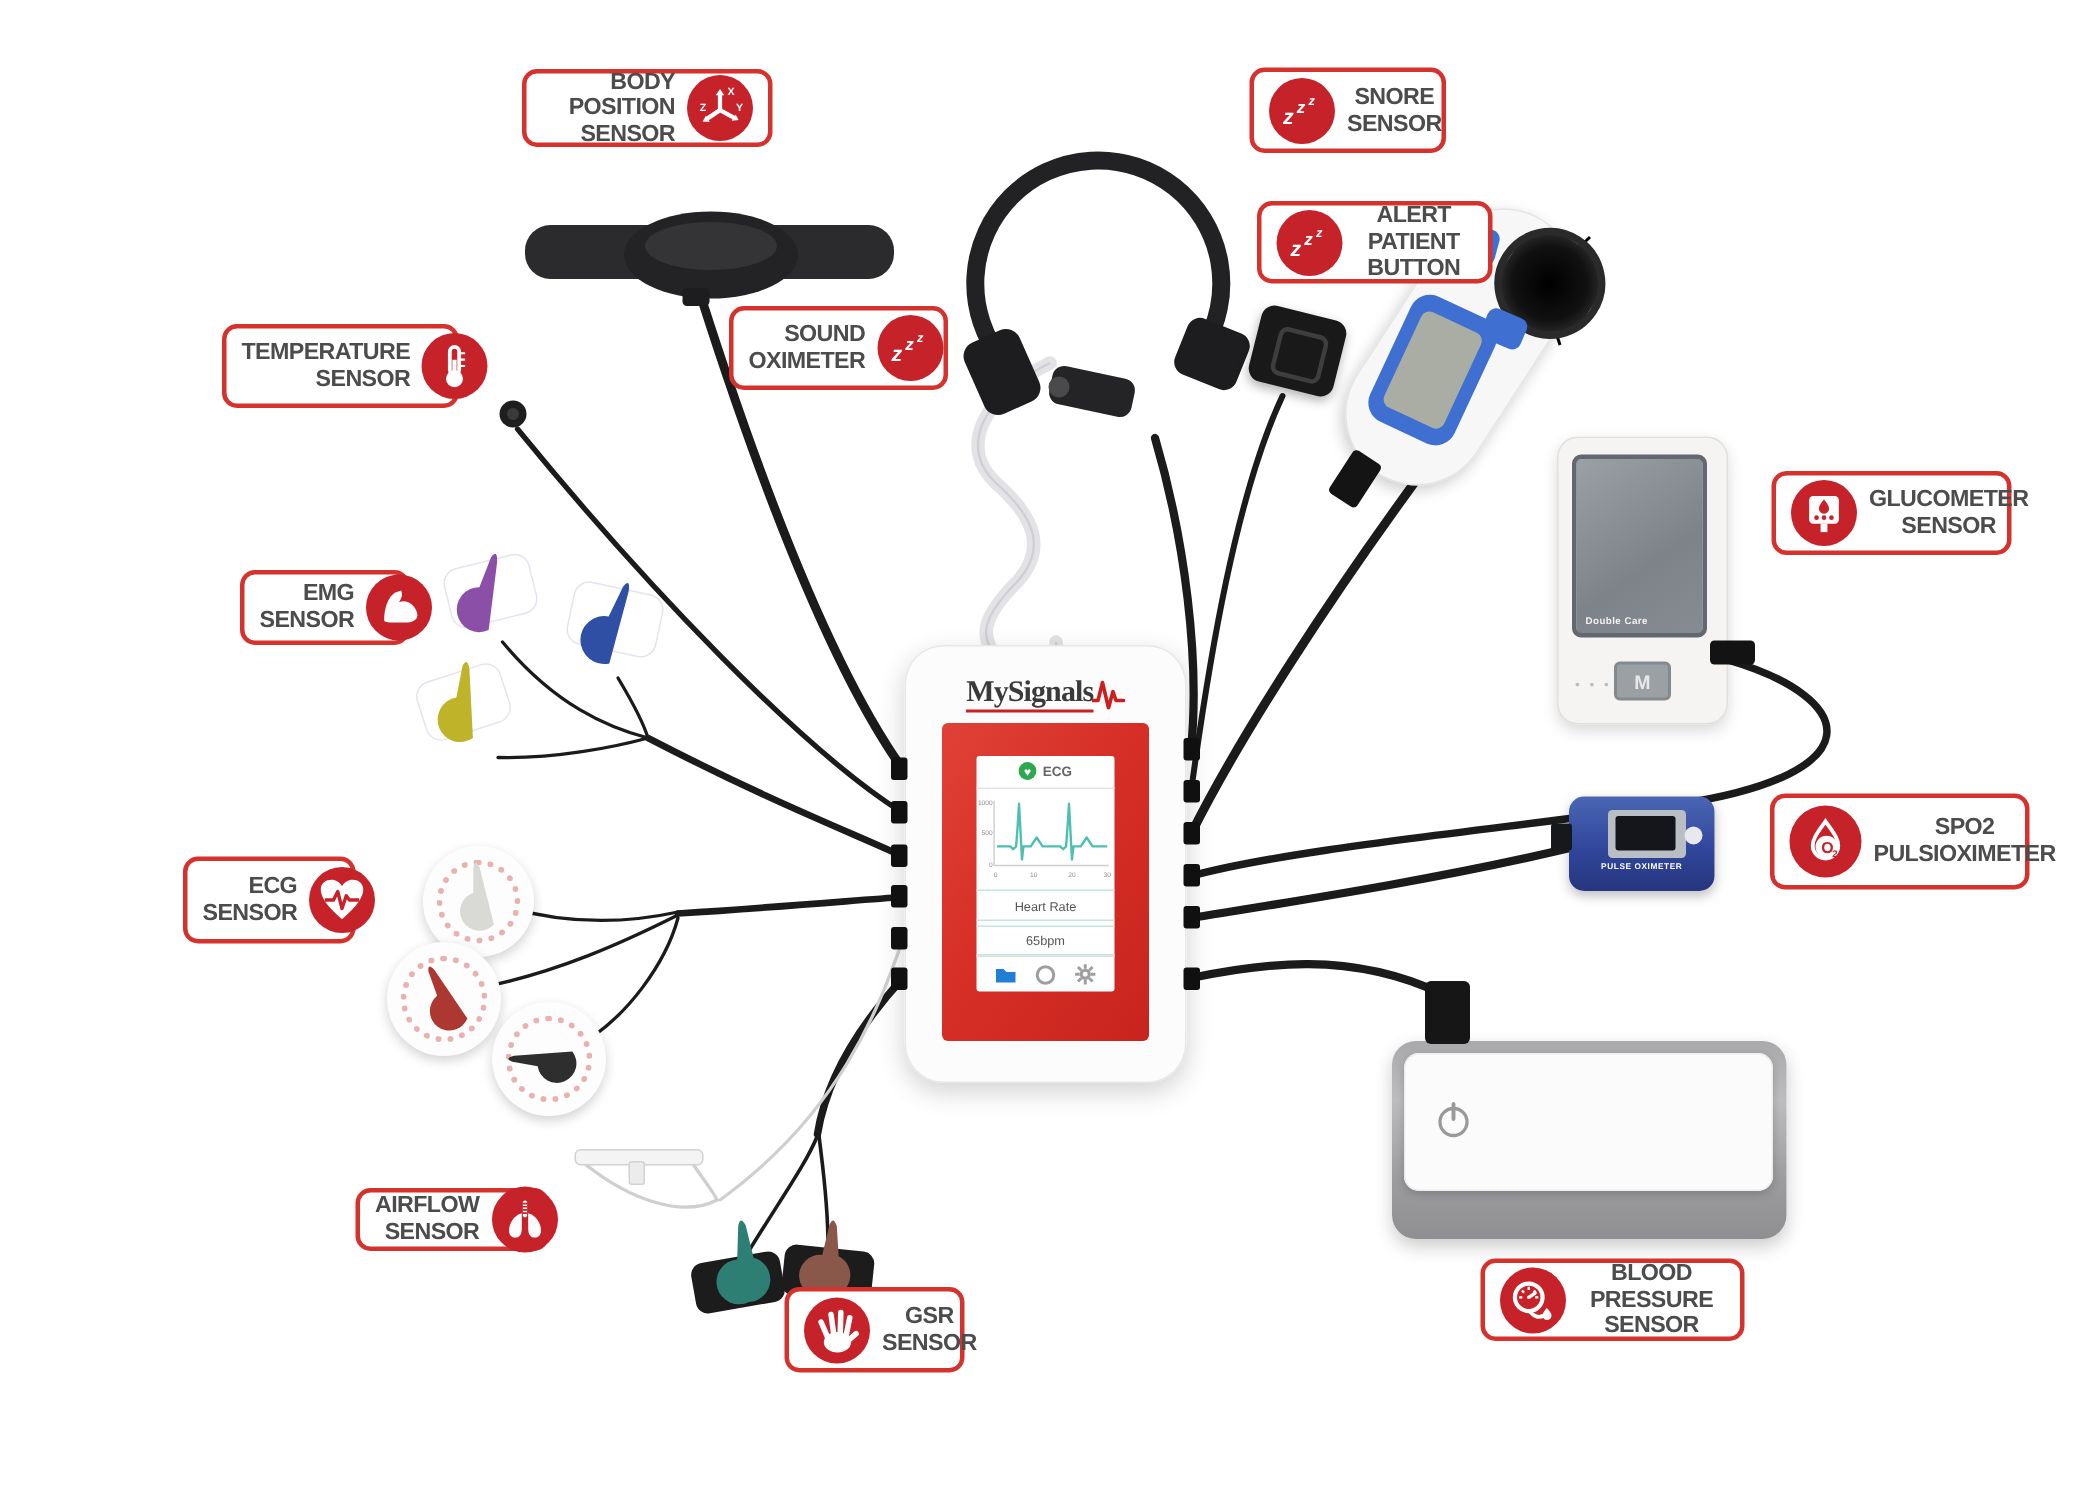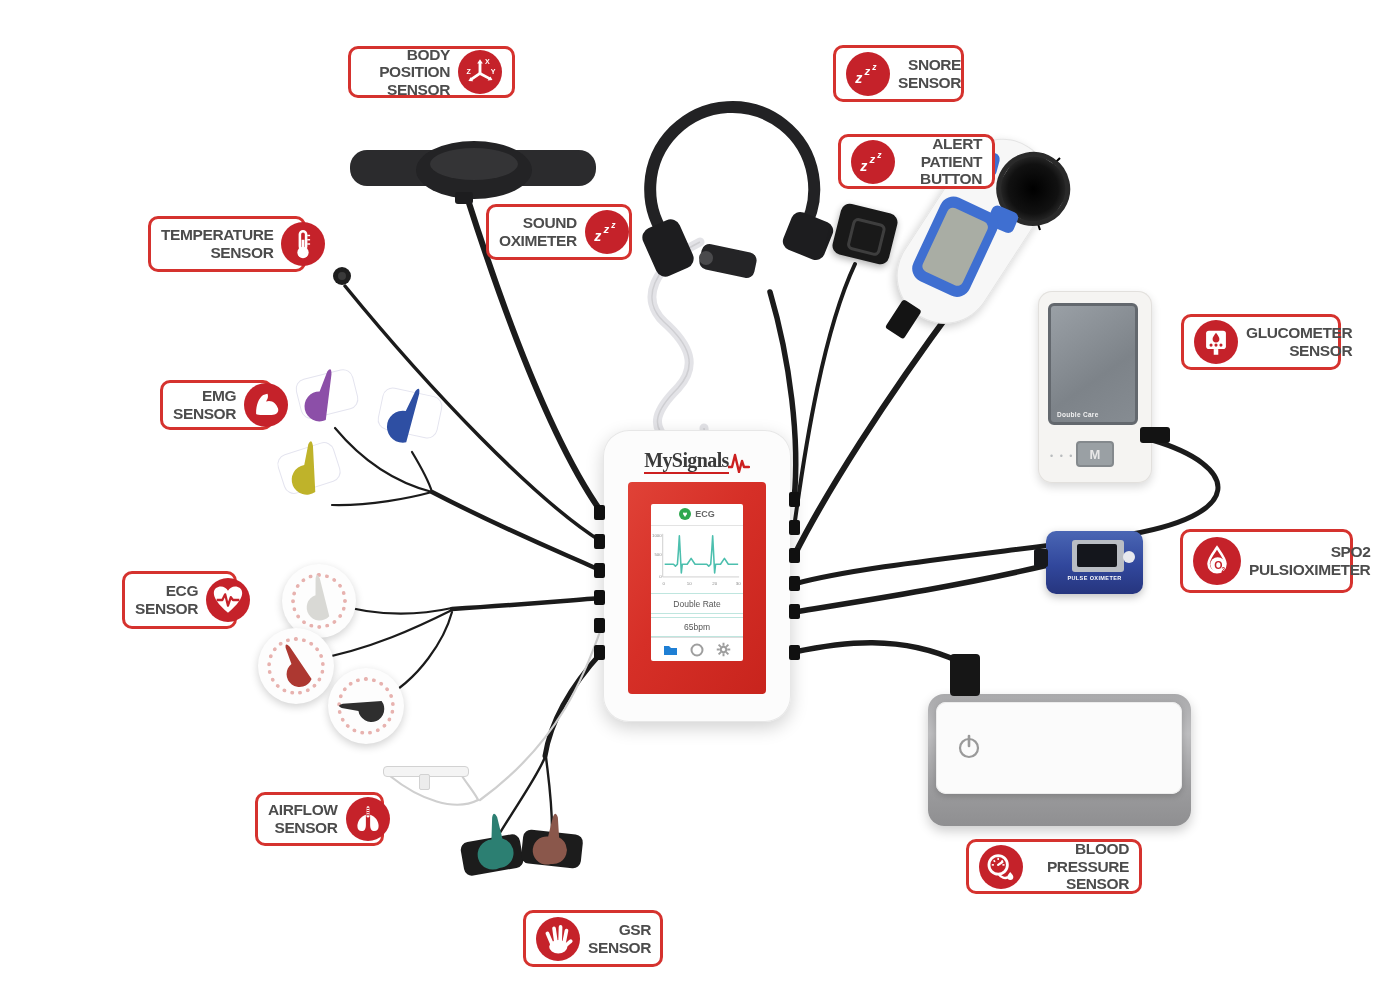--- a/index.html
+++ b/index.html
@@ -6,21 +6,21 @@
   .stage{position:relative;width:1400px;height:992px;background:#ffffff;overflow:hidden;
          font-family:"Liberation Sans",sans-serif;}
   svg{display:block}
 
   
   .label{position:absolute;display:flex;align-items:center;gap:8px;background:#fff;
          border:3px solid #d5322e;border-radius:10px;padding:4px 10px;box-sizing:border-box;z-index:5;}
   .label .txt{display:flex;flex-direction:column;justify-content:center;
          font-weight:700;color:#4c4c4c;font-size:15.5px;line-height:1.14;letter-spacing:-0.4px;}
   .label.icon-right .txt{text-align:right;}
-  .label.icon-left  .txt{text-align:right;}
+  .label.icon-left  .txt{text-align:center;}
   .label .txt span:empty{display:none;}
   .badge{width:44px;height:44px;border-radius:50%;background:#c5222a;flex:0 0 auto;
          display:flex;align-items:center;justify-content:center;}
   .badge svg{width:34px;height:34px;}
 
   
   .cables{position:absolute;left:0;top:0;z-index:1;pointer-events:none;}
 
   
   .device{position:absolute;left:603px;top:430px;width:188px;height:292px;background:#fcfcfc;
@@ -277,21 +277,21 @@
           <line x1="11" y1="52" x2="89" y2="52" stroke="#cfcfcf" stroke-width="1"></line>
           <text x="10" y="11" text-anchor="end" font-size="4.5" fill="#8a8a8a">1000</text>
           <text x="10" y="31" text-anchor="end" font-size="4.5" fill="#8a8a8a">500</text>
           <text x="10" y="53" text-anchor="end" font-size="4.5" fill="#8a8a8a">0</text>
           <text x="12" y="60" text-anchor="middle" font-size="4.5" fill="#8a8a8a">0</text>
           <text x="38" y="60" text-anchor="middle" font-size="4.5" fill="#8a8a8a">10</text>
           <text x="64" y="60" text-anchor="middle" font-size="4.5" fill="#8a8a8a">20</text>
           <text x="88" y="60" text-anchor="middle" font-size="4.5" fill="#8a8a8a">30</text>
           <polyline points="13,39 22,39 24,41 26,39 27,26 28,10 30,48 31,39 36,39 40,33 44,39 50,39 56,39 58,41 60,39 61,26 62,10 64,48 65,39 70,39 74,33 78,39 88,39" fill="none" stroke="#4cbfae" stroke-width="1.6" stroke-linejoin="round"></polyline>
         </svg>
-        <div class="scr-row">Double Rate</div>
+        <div class="scr-row">Heart Rate</div>
         <div class="scr-row">65bpm</div>
         <div class="scr-tools">
           <svg width="15" height="13">
             <path d="M1 3 h5 l2 2 h6 v7 h-13 z" fill="#1f7fd4"></path>
           </svg>
           <svg width="14" height="14">
             <circle cx="7" cy="7" r="5.5" fill="none" stroke="#9e9e9e" stroke-width="2"></circle>
           </svg>
           <svg width="15" height="15" viewBox="0 0 20 20">
             <g fill="#9e9e9e">
@@ -456,21 +456,21 @@
         <text x="10" y="17.5" font-size="7.5" font-weight="bold" fill="#c5222a">O</text>
         <text x="15.2" y="19.5" font-size="4.5" font-weight="bold" fill="#c5222a">2</text>
       </svg>
     </div>
     <div class="txt">
         <span>SPO2</span>
         <span>PULSIOXIMETER</span>
       </div>
   </div>
 
-  <div class="label icon-right" style="left:255px;top:792px;width:129px;height:54px">
+  <div class="label icon-right" style="left:237px;top:792px;width:129px;height:42px">
     <div class="txt" style="flex:1">
         <span>AIRFLOW</span>
         <span>SENSOR</span>
       </div>
     <div class="badge">
       <svg viewBox="0 0 24 24">
         <g fill="#fff">
           <path d="M10.5 9 C 7 10 4.5 13.5 4.5 17 C 4.5 19.3 5.6 20.5 7.5 20.5 C 9.6 20.5 10.5 18.8 10.5 16 Z"></path>
           <path d="M13.5 9 C 17 10 19.5 13.5 19.5 17 C 19.5 19.3 18.4 20.5 16.5 20.5 C 14.4 20.5 13.5 18.8 13.5 16 Z"></path>
           <rect x="11" y="3" width="2" height="8" rx="1"></rect>
@@ -478,40 +478,40 @@
         <g stroke="#c5222a" stroke-width=".8">
             <line x1="11" y1="4.5" x2="13" y2="4.5"></line>
             <line x1="11" y1="6" x2="13" y2="6"></line>
             <line x1="11" y1="7.5" x2="13" y2="7.5"></line>
             <line x1="11" y1="9" x2="13" y2="9"></line>
           </g>
       </svg>
     </div>
   </div>
 
-  <div class="label icon-left" style="left:523px;top:910px;width:140px;height:57px">
+  <div class="label icon-left" style="left:523px;top:858px;width:120px;height:57px">
     <div class="badge">
       <svg viewBox="0 0 24 24">
         <g stroke="#fff" stroke-width="2.6" stroke-linecap="round">
           <line x1="7.5" y1="15" x2="4.5" y2="8"></line>
             <line x1="10.5" y1="14" x2="9.2" y2="4.5"></line>
           <line x1="13.5" y1="14" x2="13.8" y2="3.5"></line>
             <line x1="16.3" y1="14.5" x2="18" y2="6"></line>
             <line x1="17.5" y1="16.5" x2="21" y2="13.5"></line>
         </g>
         <ellipse cx="12.2" cy="17.5" rx="6.4" ry="4.8" fill="#fff"></ellipse>
       </svg>
     </div>
     <div class="txt">
         <span>GSR</span>
         <span>SENSOR</span>
       </div>
   </div>
 
-  <div class="label icon-left" style="left:966px;top:839px;width:176px;height:55px">
+  <div class="label icon-left" style="left:987px;top:839px;width:176px;height:55px">
     <div class="badge">
       <svg viewBox="0 0 24 24">
         <circle cx="10" cy="10.5" r="6.5" fill="none" stroke="#fff" stroke-width="2"></circle>
         <g stroke="#fff" stroke-width="1.1">
             <line x1="10" y1="5.5" x2="10" y2="7"></line>
             <line x1="5.5" y1="10.5" x2="7" y2="10.5"></line>
             <line x1="13" y1="10.5" x2="14.5" y2="10.5"></line>
             <line x1="6.8" y1="7.3" x2="7.8" y2="8.3"></line>
             <line x1="13.2" y1="7.3" x2="12.2" y2="8.3"></line>
           </g>

